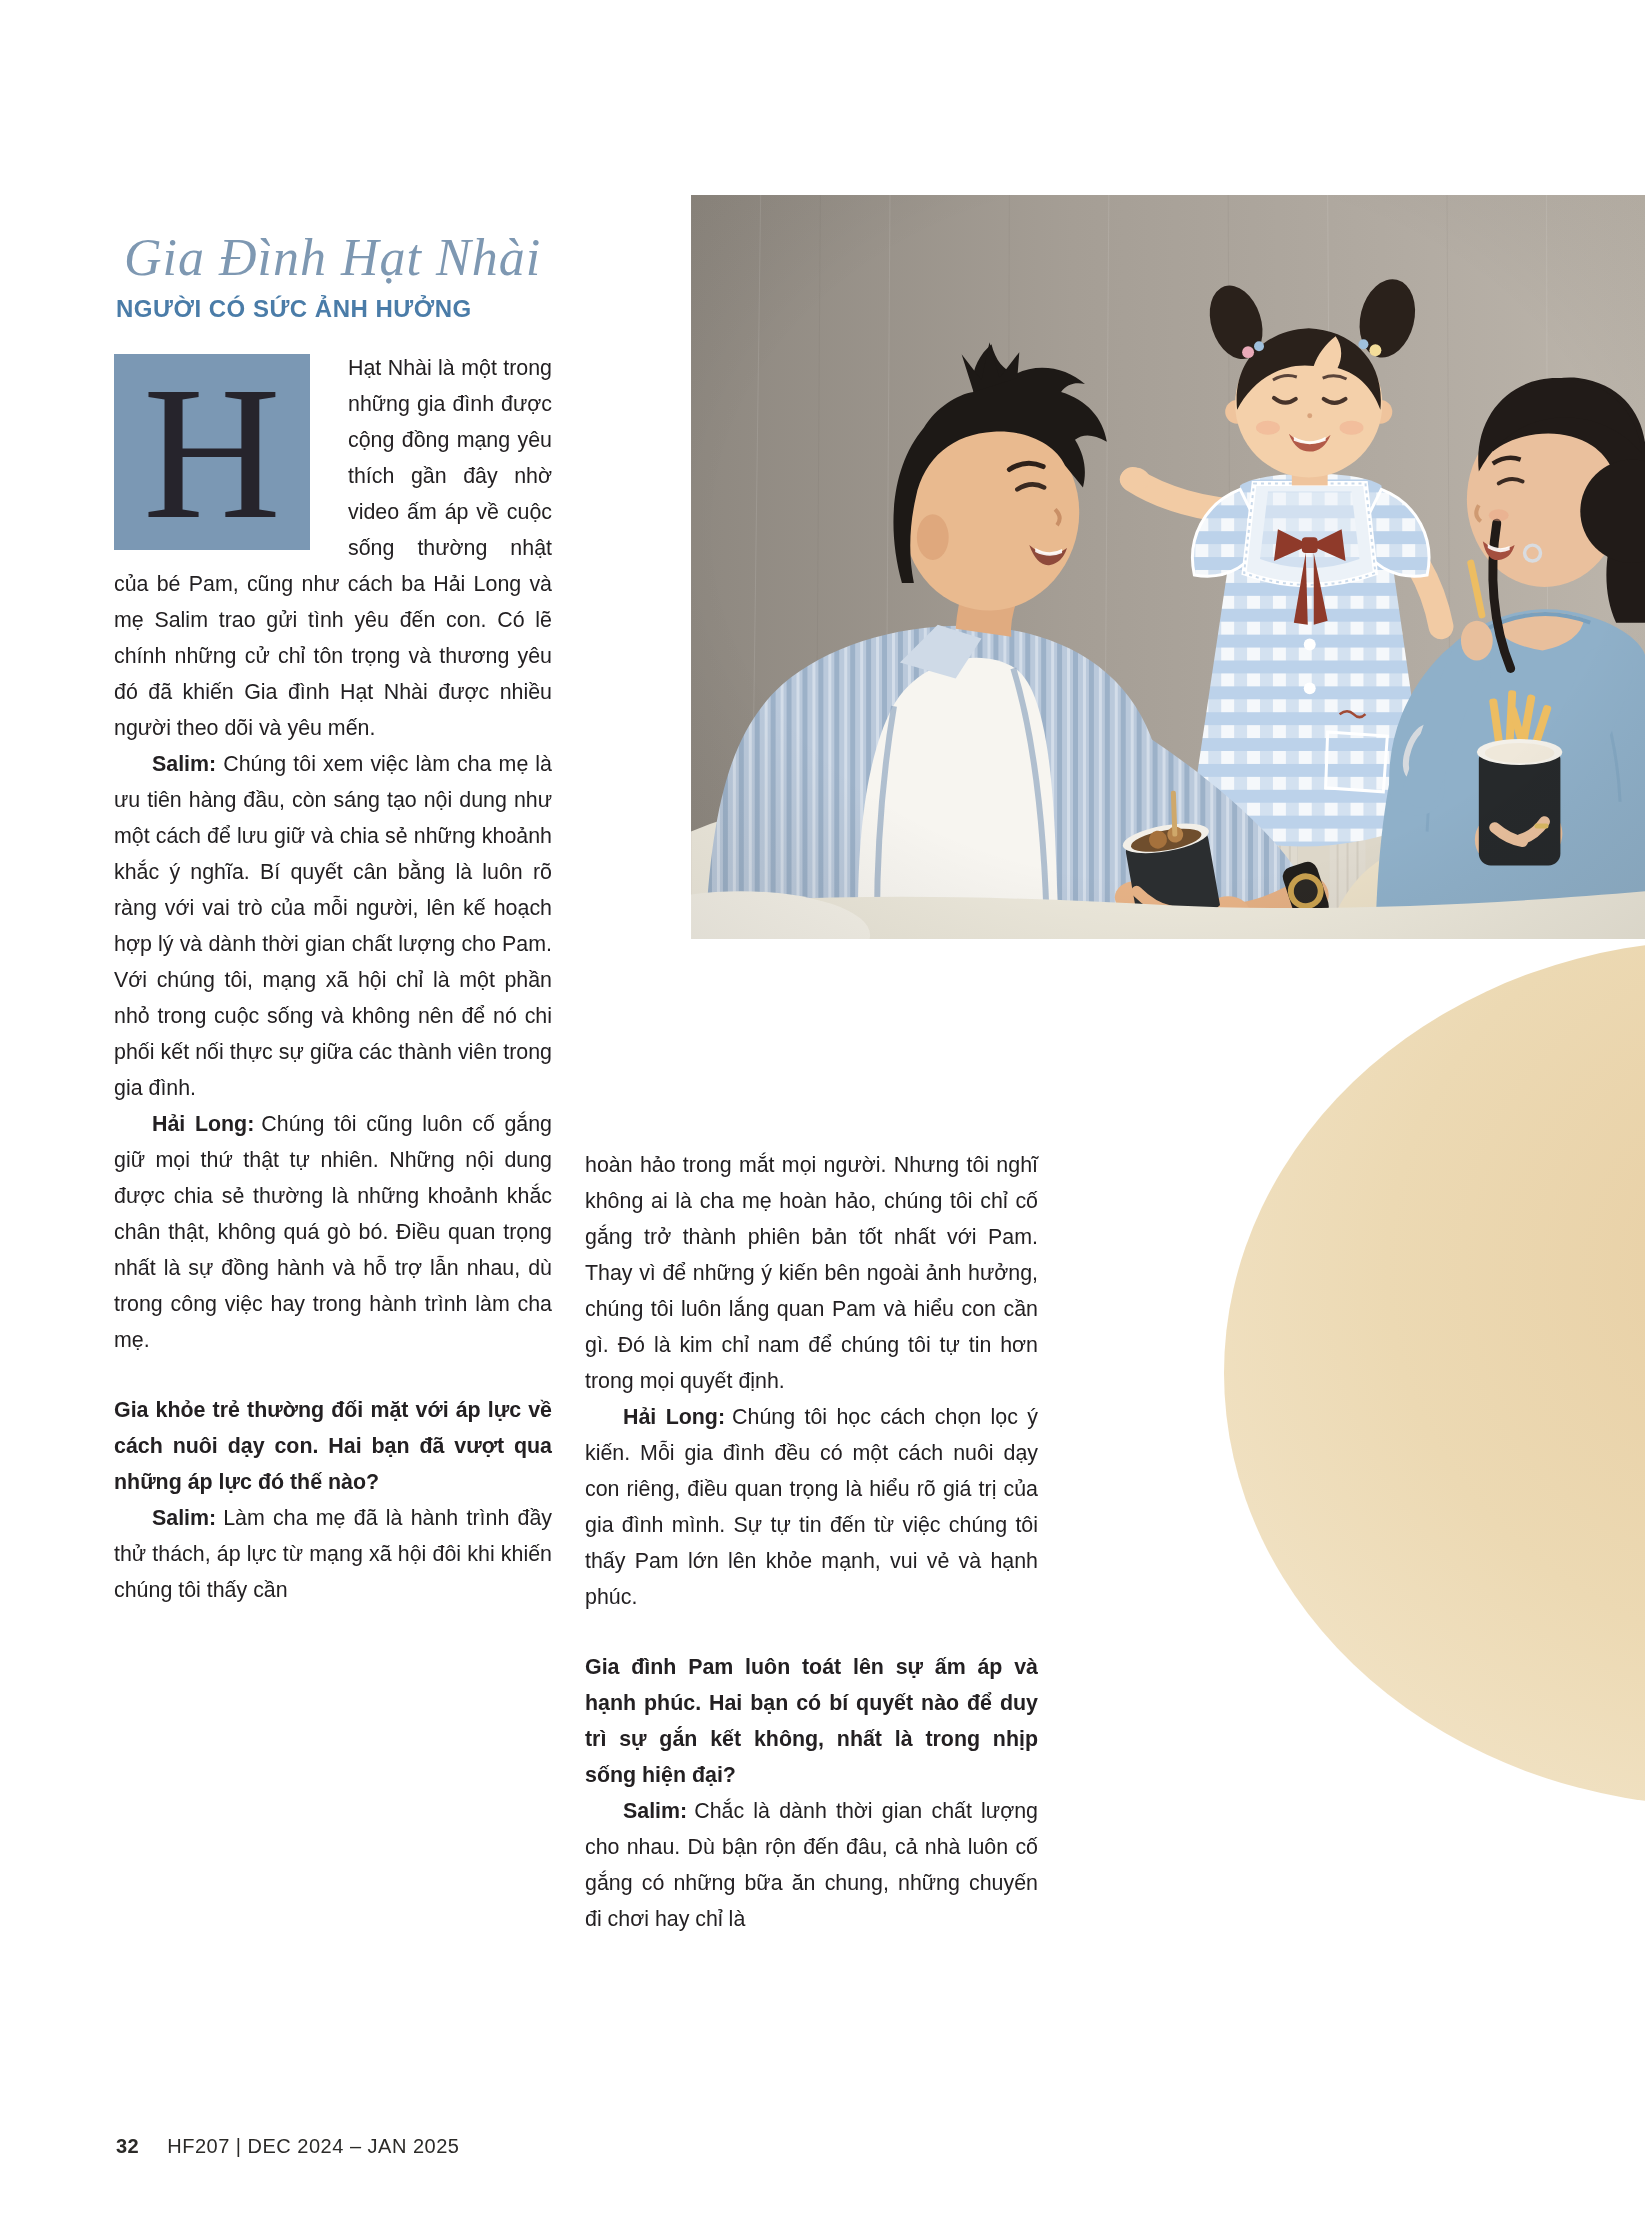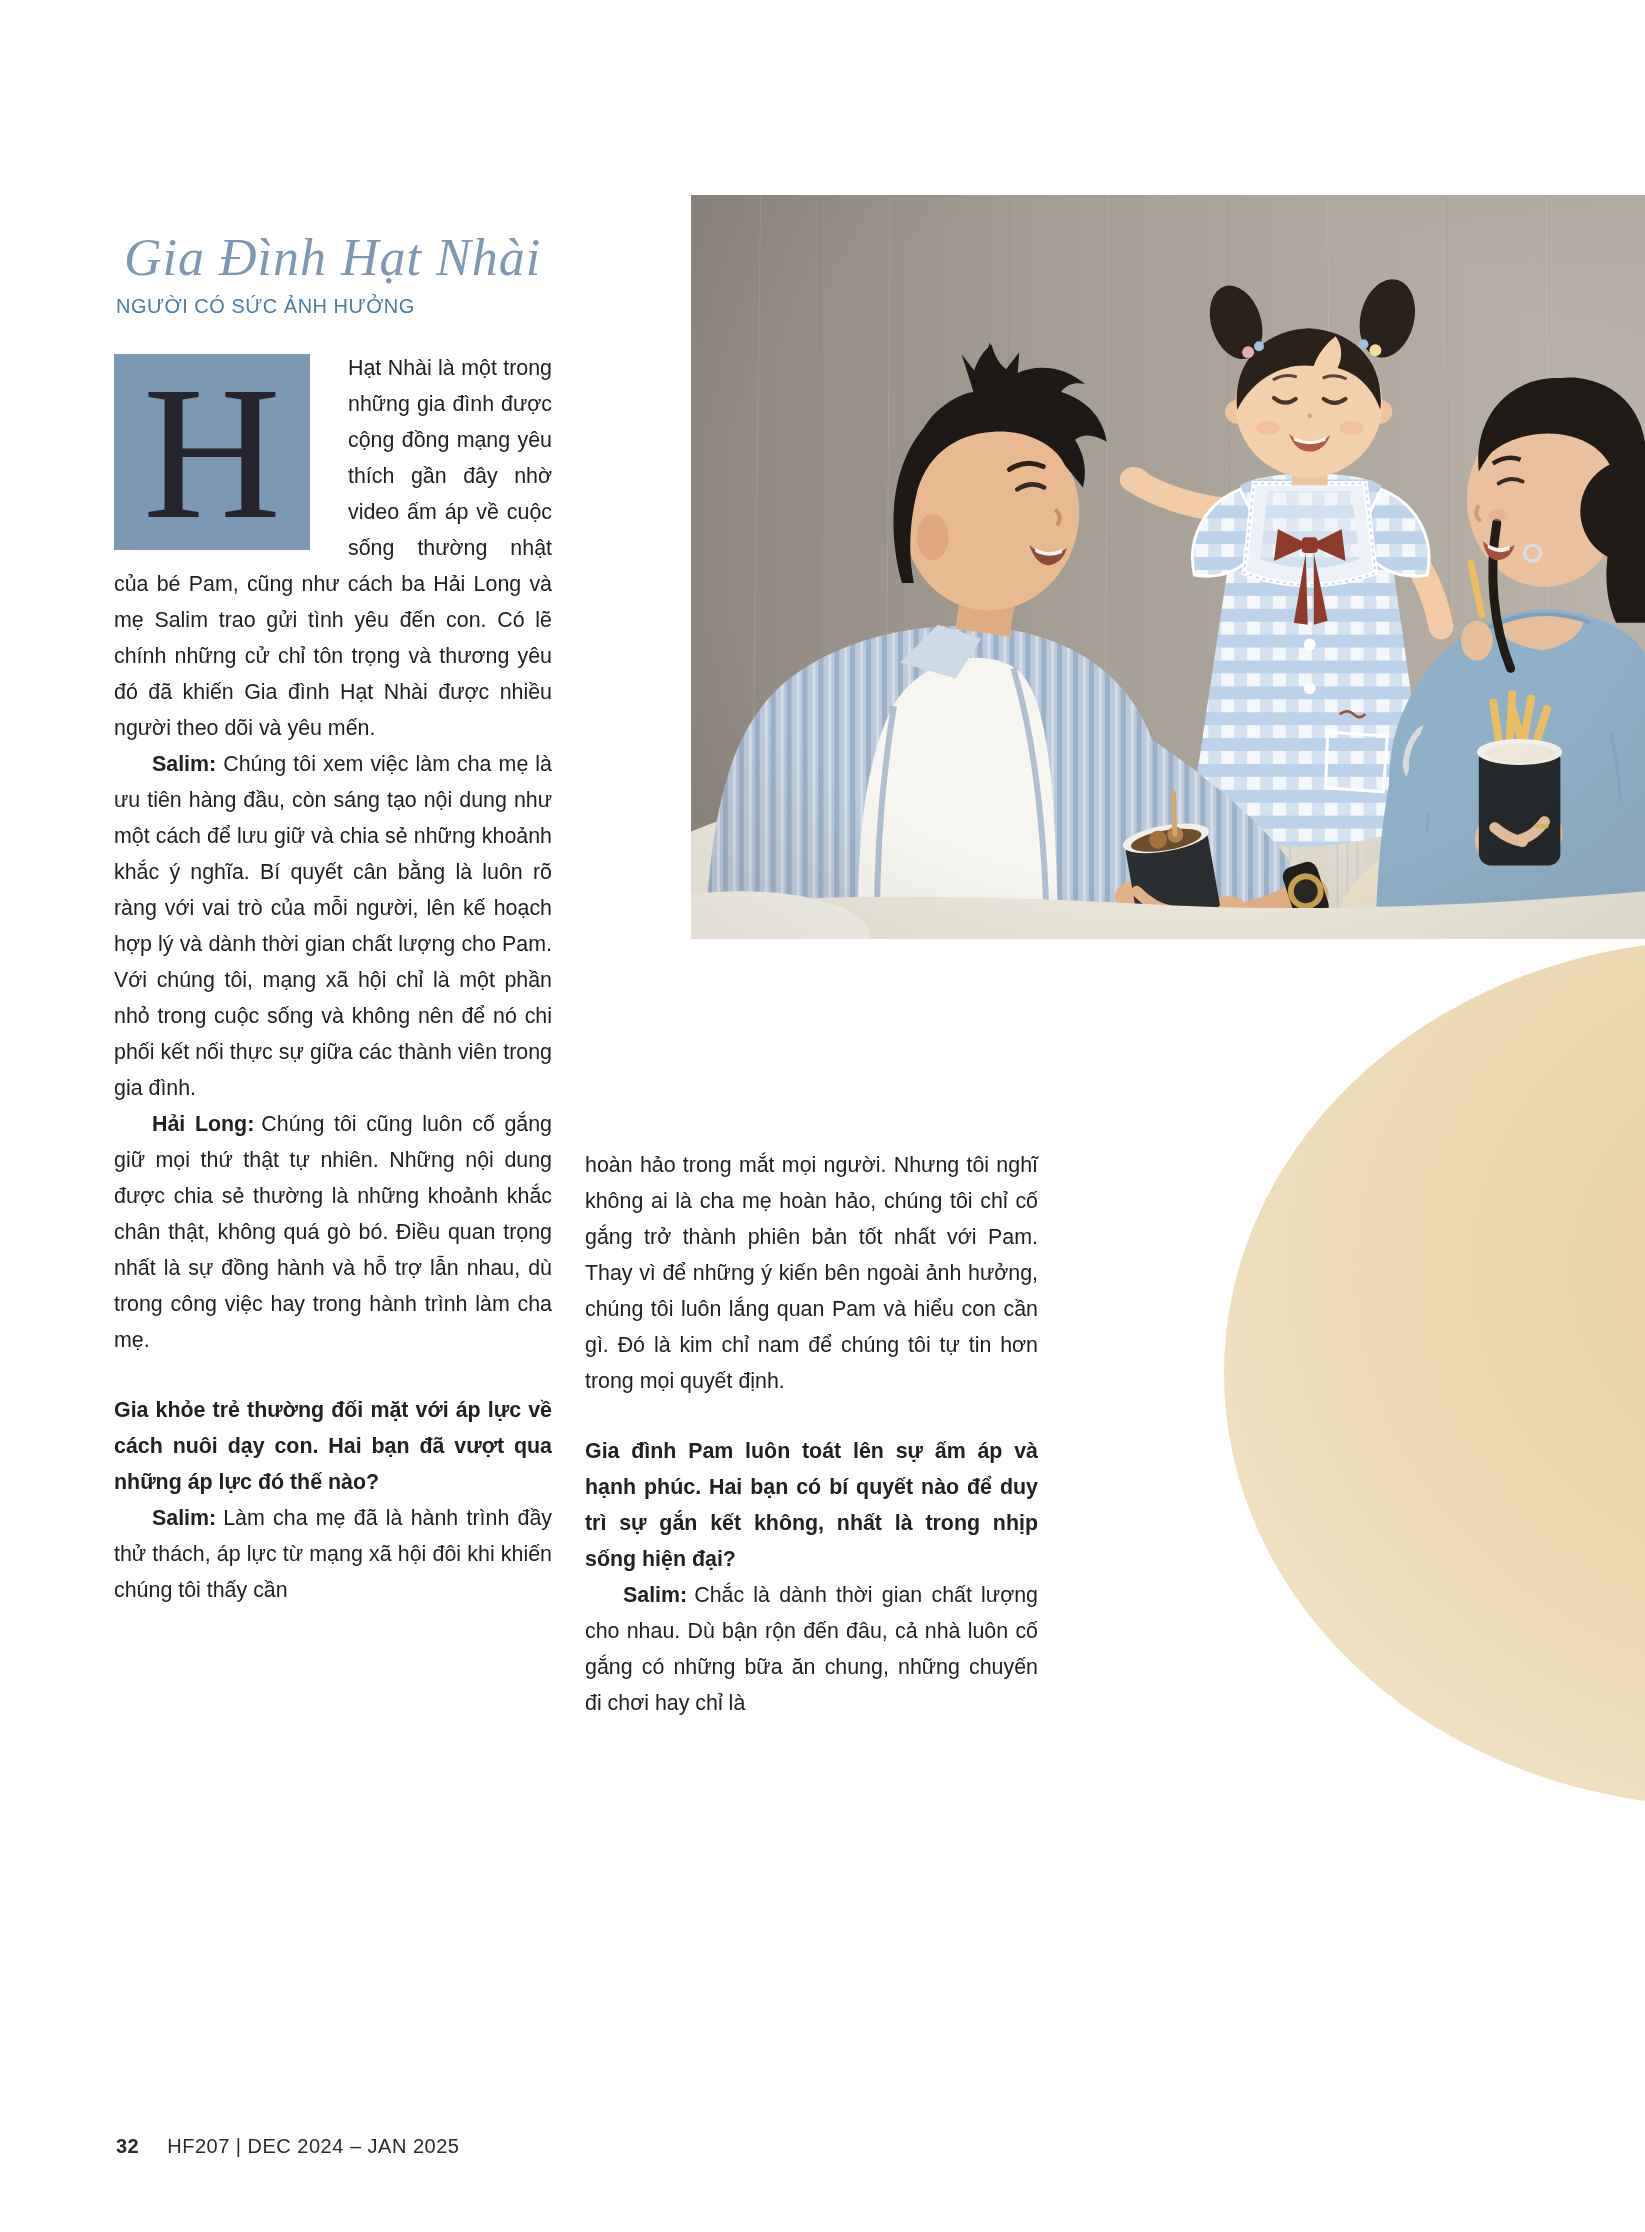--- a/index.html
+++ b/index.html
@@ -7,21 +7,21 @@
     position:relative; width:1646px; height:2233px; background:#ffffff;
     overflow:hidden; font-family:"Liberation Sans","DejaVu Sans",sans-serif;
     color:var(--body_text,#232022);
   }
   .masthead{position:absolute; left:116px; top:221px;}
   .title{
     font-family:"Liberation Serif","DejaVu Serif",serif; font-style:italic; font-weight:400;
     font-size:52px; line-height:58px; margin:8px; color:var(--title_blue,#7e98b2); letter-spacing:1px;
   }
   .subtitle{
-    margin-top:6px; font-weight:normal; font-size:20px; letter-spacing:0.5px;
+    margin-top:6px; font-weight:bold; font-size:24px; letter-spacing:0.5px;
     color:var(--subtitle_blue,#4a7ca8);
   }
   .photo{
     position:absolute; left:691px; top:195px; width:955px; height:744px;
     margin:0; overflow:hidden; background:#aaa49b;
   }
   .circle-decor{
     position:absolute; left:1224px; top:940px; width:995px; height:866px; border-radius:50%;
     background:radial-gradient(ellipse at 62% 38%, var(--circle_beige,#e7cda1) 0%, #ecd9b3 52%, #f4e8cf 100%);
   }
@@ -249,20 +249,21 @@
   <section class="col col-left">
     <p class="intro"><span class="dropcap">H</span><span>Hạt Nhài là một trong những gia đình được cộng đồng mạng yêu thích gần đây nhờ video ấm áp về cuộc sống thường nhật của bé Pam, cũng như cách ba Hải Long và mẹ Salim trao gửi tình yêu đến con. Có lẽ chính những cử chỉ tôn trọng và thương yêu đó đã khiến Gia đình Hạt Nhài được nhiều người theo dõi và yêu mến.</span></p>
     <p class="ans"><b>Salim:</b><span>Chúng tôi xem việc làm cha mẹ là ưu tiên hàng đầu, còn sáng tạo nội dung như một cách để lưu giữ và chia sẻ những khoảnh khắc ý nghĩa. Bí quyết cân bằng là luôn rõ ràng với vai trò của mỗi người, lên kế hoạch hợp lý và dành thời gian chất lượng cho Pam. Với chúng tôi, mạng xã hội chỉ là một phần nhỏ trong cuộc sống và không nên để nó chi phối kết nối thực sự giữa các thành viên trong gia đình.</span></p>
     <p class="ans"><b>Hải Long:</b><span>Chúng tôi cũng luôn cố gắng giữ mọi thứ thật tự nhiên. Những nội dung được chia sẻ thường là những khoảnh khắc chân thật, không quá gò bó. Điều quan trọng nhất là sự đồng hành và hỗ trợ lẫn nhau, dù trong công việc hay trong hành trình làm cha mẹ.</span></p>
     <p class="q">Gia khỏe trẻ thường đối mặt với áp lực về cách nuôi dạy con. Hai bạn đã vượt qua những áp lực đó thế nào?</p>
     <p class="ans"><b>Salim:</b><span>Làm cha mẹ đã là hành trình đầy thử thách, áp lực từ mạng xã hội đôi khi khiến chúng tôi thấy cần</span></p>
   </section>
 
   <section class="col col-mid">
     <p>hoàn hảo trong mắt mọi người. Nhưng tôi nghĩ không ai là cha mẹ hoàn hảo, chúng tôi chỉ cố gắng trở thành phiên bản tốt nhất với Pam. Thay vì để những ý kiến bên ngoài ảnh hưởng, chúng tôi luôn lắng quan Pam và hiểu con cần gì. Đó là kim chỉ nam để chúng tôi tự tin hơn trong mọi quyết định.</p>
+    <p class="ans"><b>Hải Long:</b><span>Chúng tôi học cách chọn lọc ý kiến. Mỗi gia đình đều có một cách nuôi dạy con riêng, điều quan trọng là hiểu rõ giá trị của gia đình mình. Sự tự tin đến từ việc chúng tôi thấy Pam lớn lên khỏe mạnh, vui vẻ và hạnh phúc.</span></p>
     <p class="q">Gia đình Pam luôn toát lên sự ấm áp và hạnh phúc. Hai bạn có bí quyết nào để duy trì sự gắn kết không, nhất là trong nhịp sống hiện đại?</p>
     <p class="ans"><b>Salim:</b><span>Chắc là dành thời gian chất lượng cho nhau. Dù bận rộn đến đâu, cả nhà luôn cố gắng có những bữa ăn chung, những chuyến đi chơi hay chỉ là</span></p>
   </section>
 
   <footer class="pagefoot">
     <span class="pagenum">32</span>
     <span class="issue">HF207 | DEC 2024 – JAN 2025</span>
   </footer>
 
 </div>

